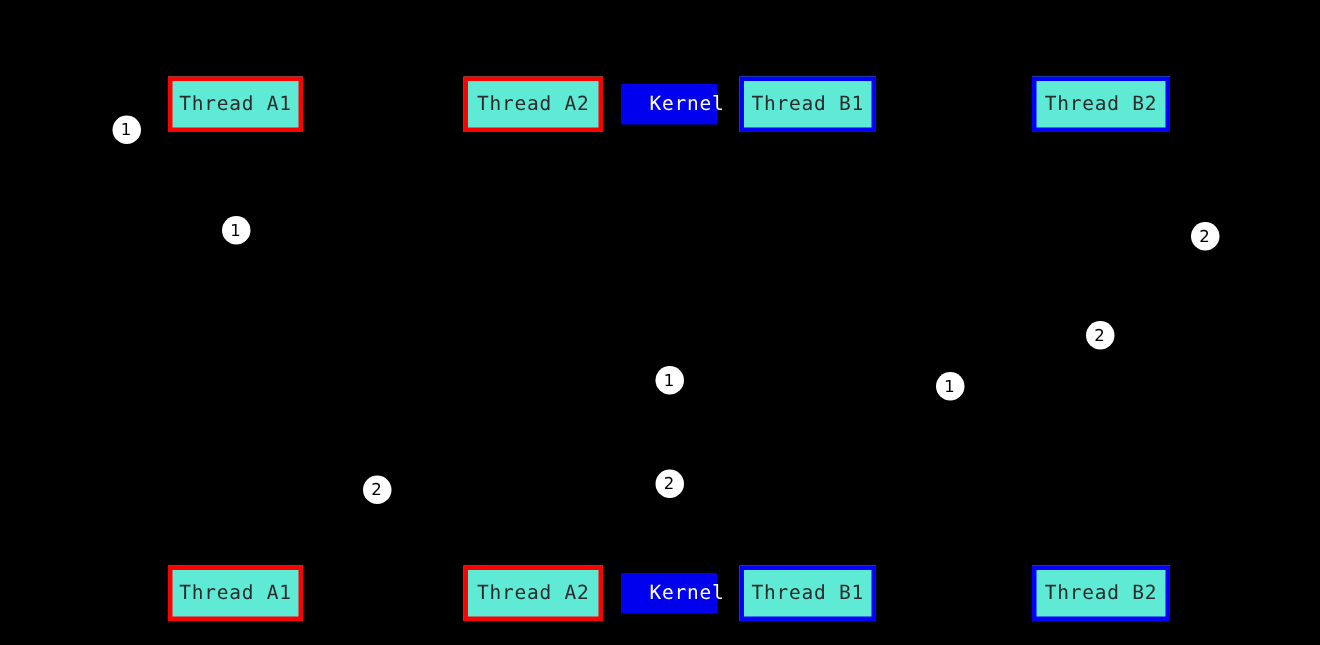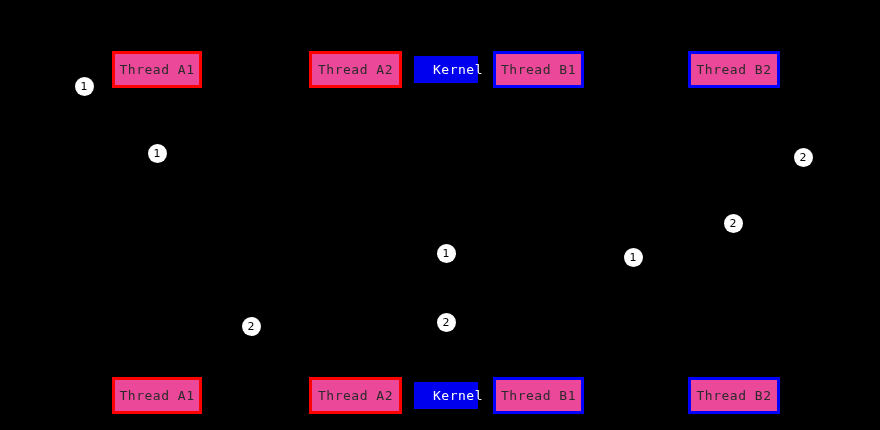--- a/index.html
+++ b/index.html
@@ -45,21 +45,21 @@
     box-sizing: border-box;
     display: flex;
     align-items: center;
     justify-content: center;
     font-size: 13px;
     letter-spacing: 0.5px;
     white-space: nowrap;
     line-height: 1;
   }
   .participant.thread {
-    background: #ec4899;
+    background: #5eead4;
     color: #2b2b2b;
     border: 3px solid #ff0000;
     align-items: center;
   }
   .participant.thread.b {
     border-color: #0000ff;
   }
   .participant.kernel {
     background: #0000ee;
     color: #ffffff;

